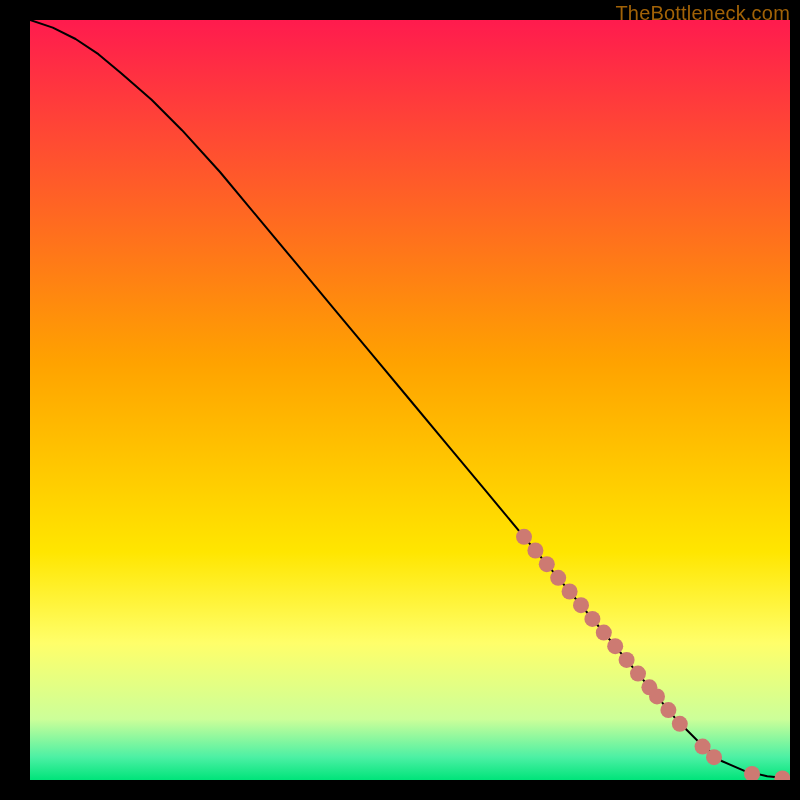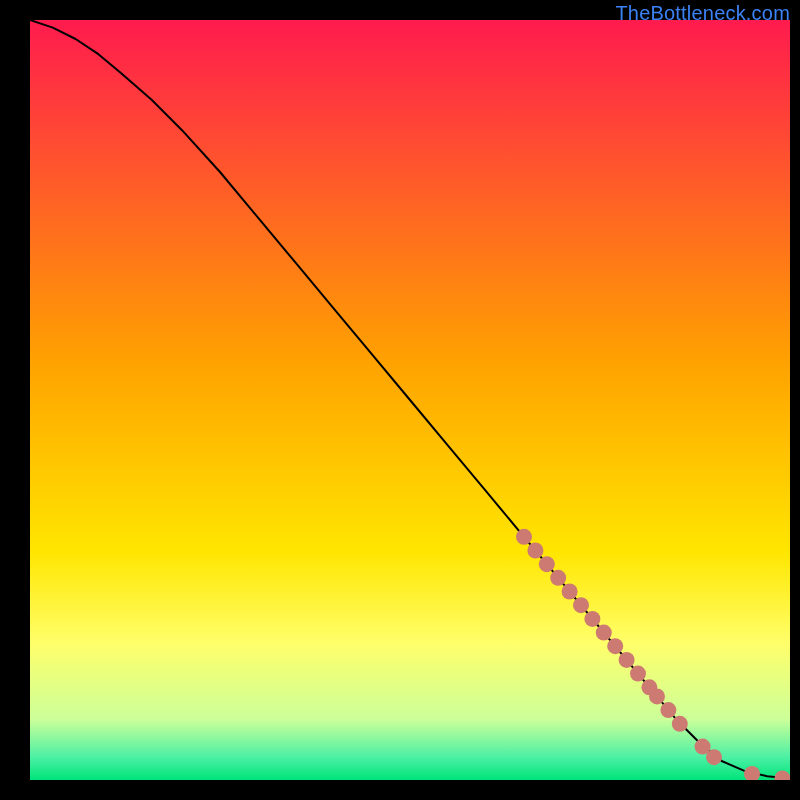--- a/index.html
+++ b/index.html
@@ -14,21 +14,21 @@
   .stage {
     position: relative;
     width: 800px;
     height: 800px;
     background: #000;
   }
   .watermark {
     position: absolute;
     top: 2px;
     right: 10px;
-    color: #3b82f6;
+    color: #a16207;
     font-size: 20px;
     letter-spacing: 0.2px;
     z-index: 20;
   }
   svg.plot {
     position: absolute;
     left: 30px;
     top: 20px;
     width: 760px;
     height: 760px;

